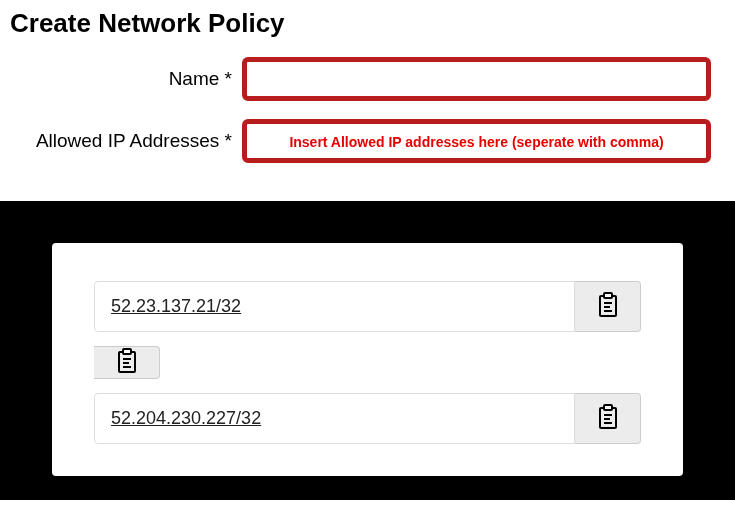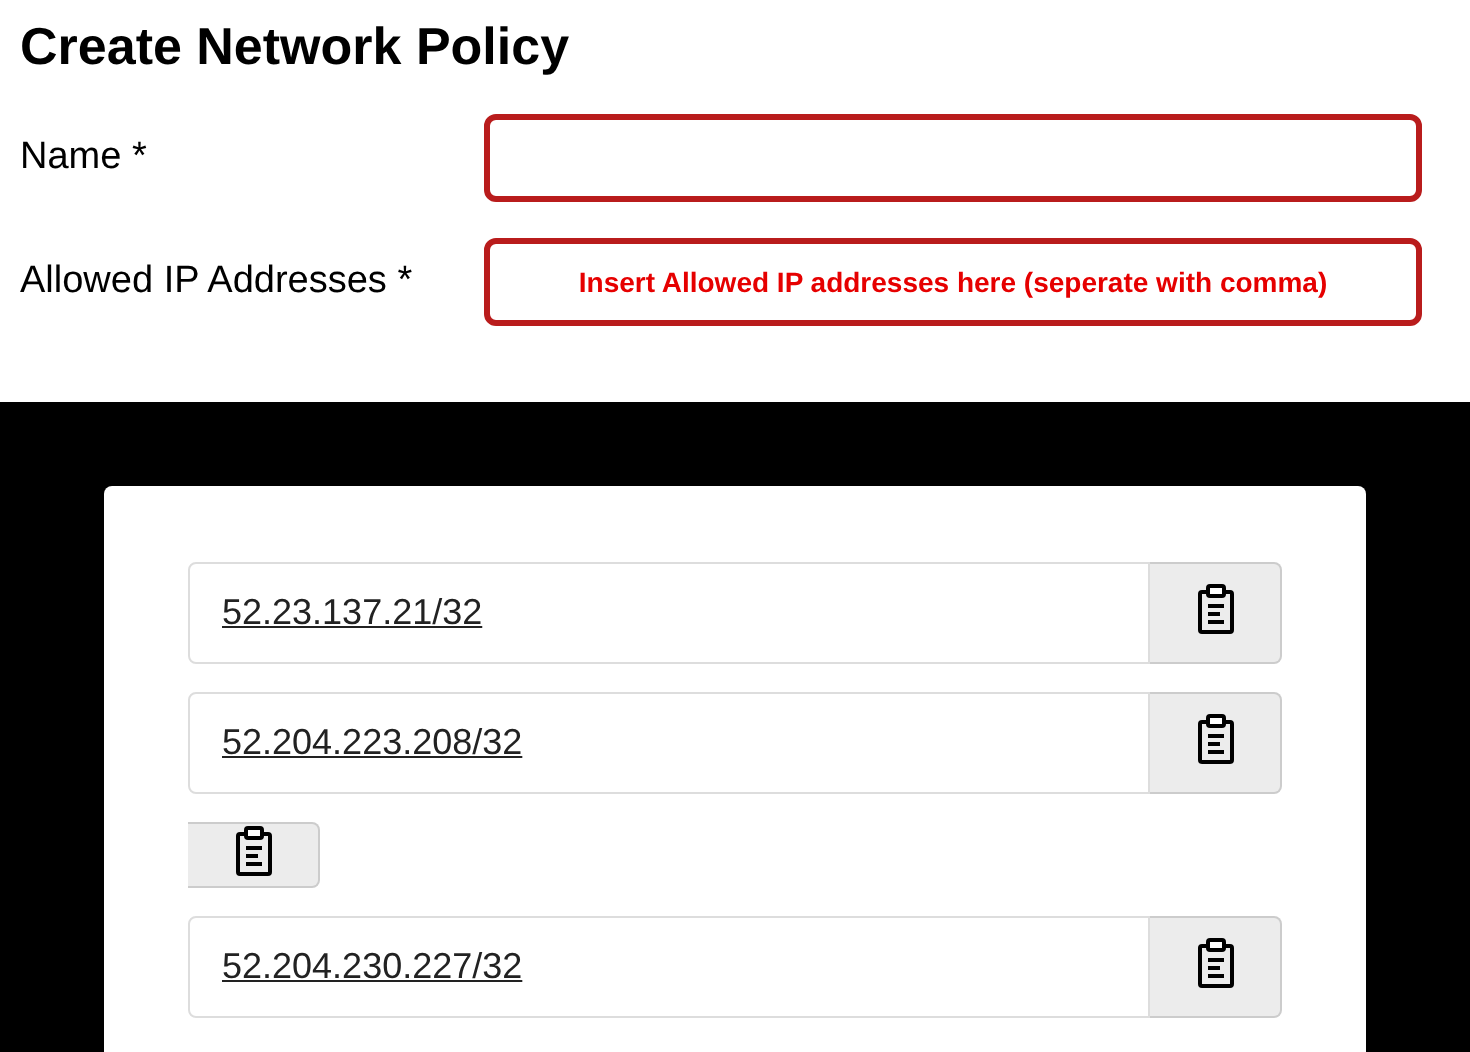--- a/index.html
+++ b/index.html
@@ -1,24 +1,24 @@
 <!DOCTYPE html>
 <html><head>
   <meta charset="utf-8">
   <style>
     * { box-sizing: border-box; margin: 0; padding: 0; }
     body { font-family: -apple-system, BlinkMacSystemFont, "Segoe UI", Arial, sans-serif; width: 735px; background: #fff; }
     .top-section { background: #fff; padding: 8px 10px 20px 10px; }
     .page-title { font-size: 26px; font-weight: 700; color: #000; margin-bottom: 18px; }
     .form-row { display: flex; align-items: center; margin-bottom: 18px; }
-    .form-label { width: 232px; text-align: left; padding-right: 10px; font-size: 19px; color: #000; }
+    .form-label { width: 232px; text-align: right; padding-right: 10px; font-size: 19px; color: #000; }
     .form-input {
       flex: 1;
       height: 44px;
-      border: 3px solid #b91c1c;
+      border: 5px solid #b91c1c;
       border-radius: 6px;
       padding: 0 12px;
       font-size: 15px;
       font-family: inherit;
       margin-right: 14px;
     }
     .form-input::placeholder { color: #e60000; font-weight: 700; font-size: 14px; text-align: center; }
     .bottom-section { background: #000; padding: 42px 52px 24px 52px; }
     .ip-card { background: #fff; border-radius: 4px; padding: 38px 42px 18px 42px; box-shadow: 0 2px 4px rgba(0,0,0,0.3); }
     .ip-row { display: flex; align-items: stretch; margin-bottom: 14px; }
@@ -73,34 +73,20 @@
             <rect x="4" y="5" width="16" height="20" rx="1"></rect>
             <rect x="8" y="2" width="8" height="5" rx="1" fill="#fff"></rect>
             <line x1="8" y1="12" x2="16" y2="12"></line>
             <line x1="8" y1="16" x2="14" y2="16"></line>
             <line x1="8" y1="20" x2="16" y2="20"></line>
           </svg>
         </span>
       </button>
     </div>
 
-    <div class="ip-row">
-      <div class="ip-value">52.204.223.208/32</div>
-      <button class="copy-btn">
-        <span>
-          <svg viewBox="0 0 24 28" fill="none" stroke="#000" stroke-width="2">
-            <rect x="4" y="5" width="16" height="20" rx="1"></rect>
-            <rect x="8" y="2" width="8" height="5" rx="1" fill="#fff"></rect>
-            <line x1="8" y1="12" x2="16" y2="12"></line>
-            <line x1="8" y1="16" x2="14" y2="16"></line>
-            <line x1="8" y1="20" x2="16" y2="20"></line>
-          </svg>
-        </span>
-      </button>
-    </div>
 
     <div class="ip-row">
       <button class="copy-btn">
         <span>
           <svg viewBox="0 0 24 28" fill="none" stroke="#000" stroke-width="2">
             <rect x="4" y="5" width="16" height="20" rx="1"></rect>
             <rect x="8" y="2" width="8" height="5" rx="1" fill="#fff"></rect>
             <line x1="8" y1="12" x2="16" y2="12"></line>
             <line x1="8" y1="16" x2="14" y2="16"></line>
             <line x1="8" y1="20" x2="16" y2="20"></line>

